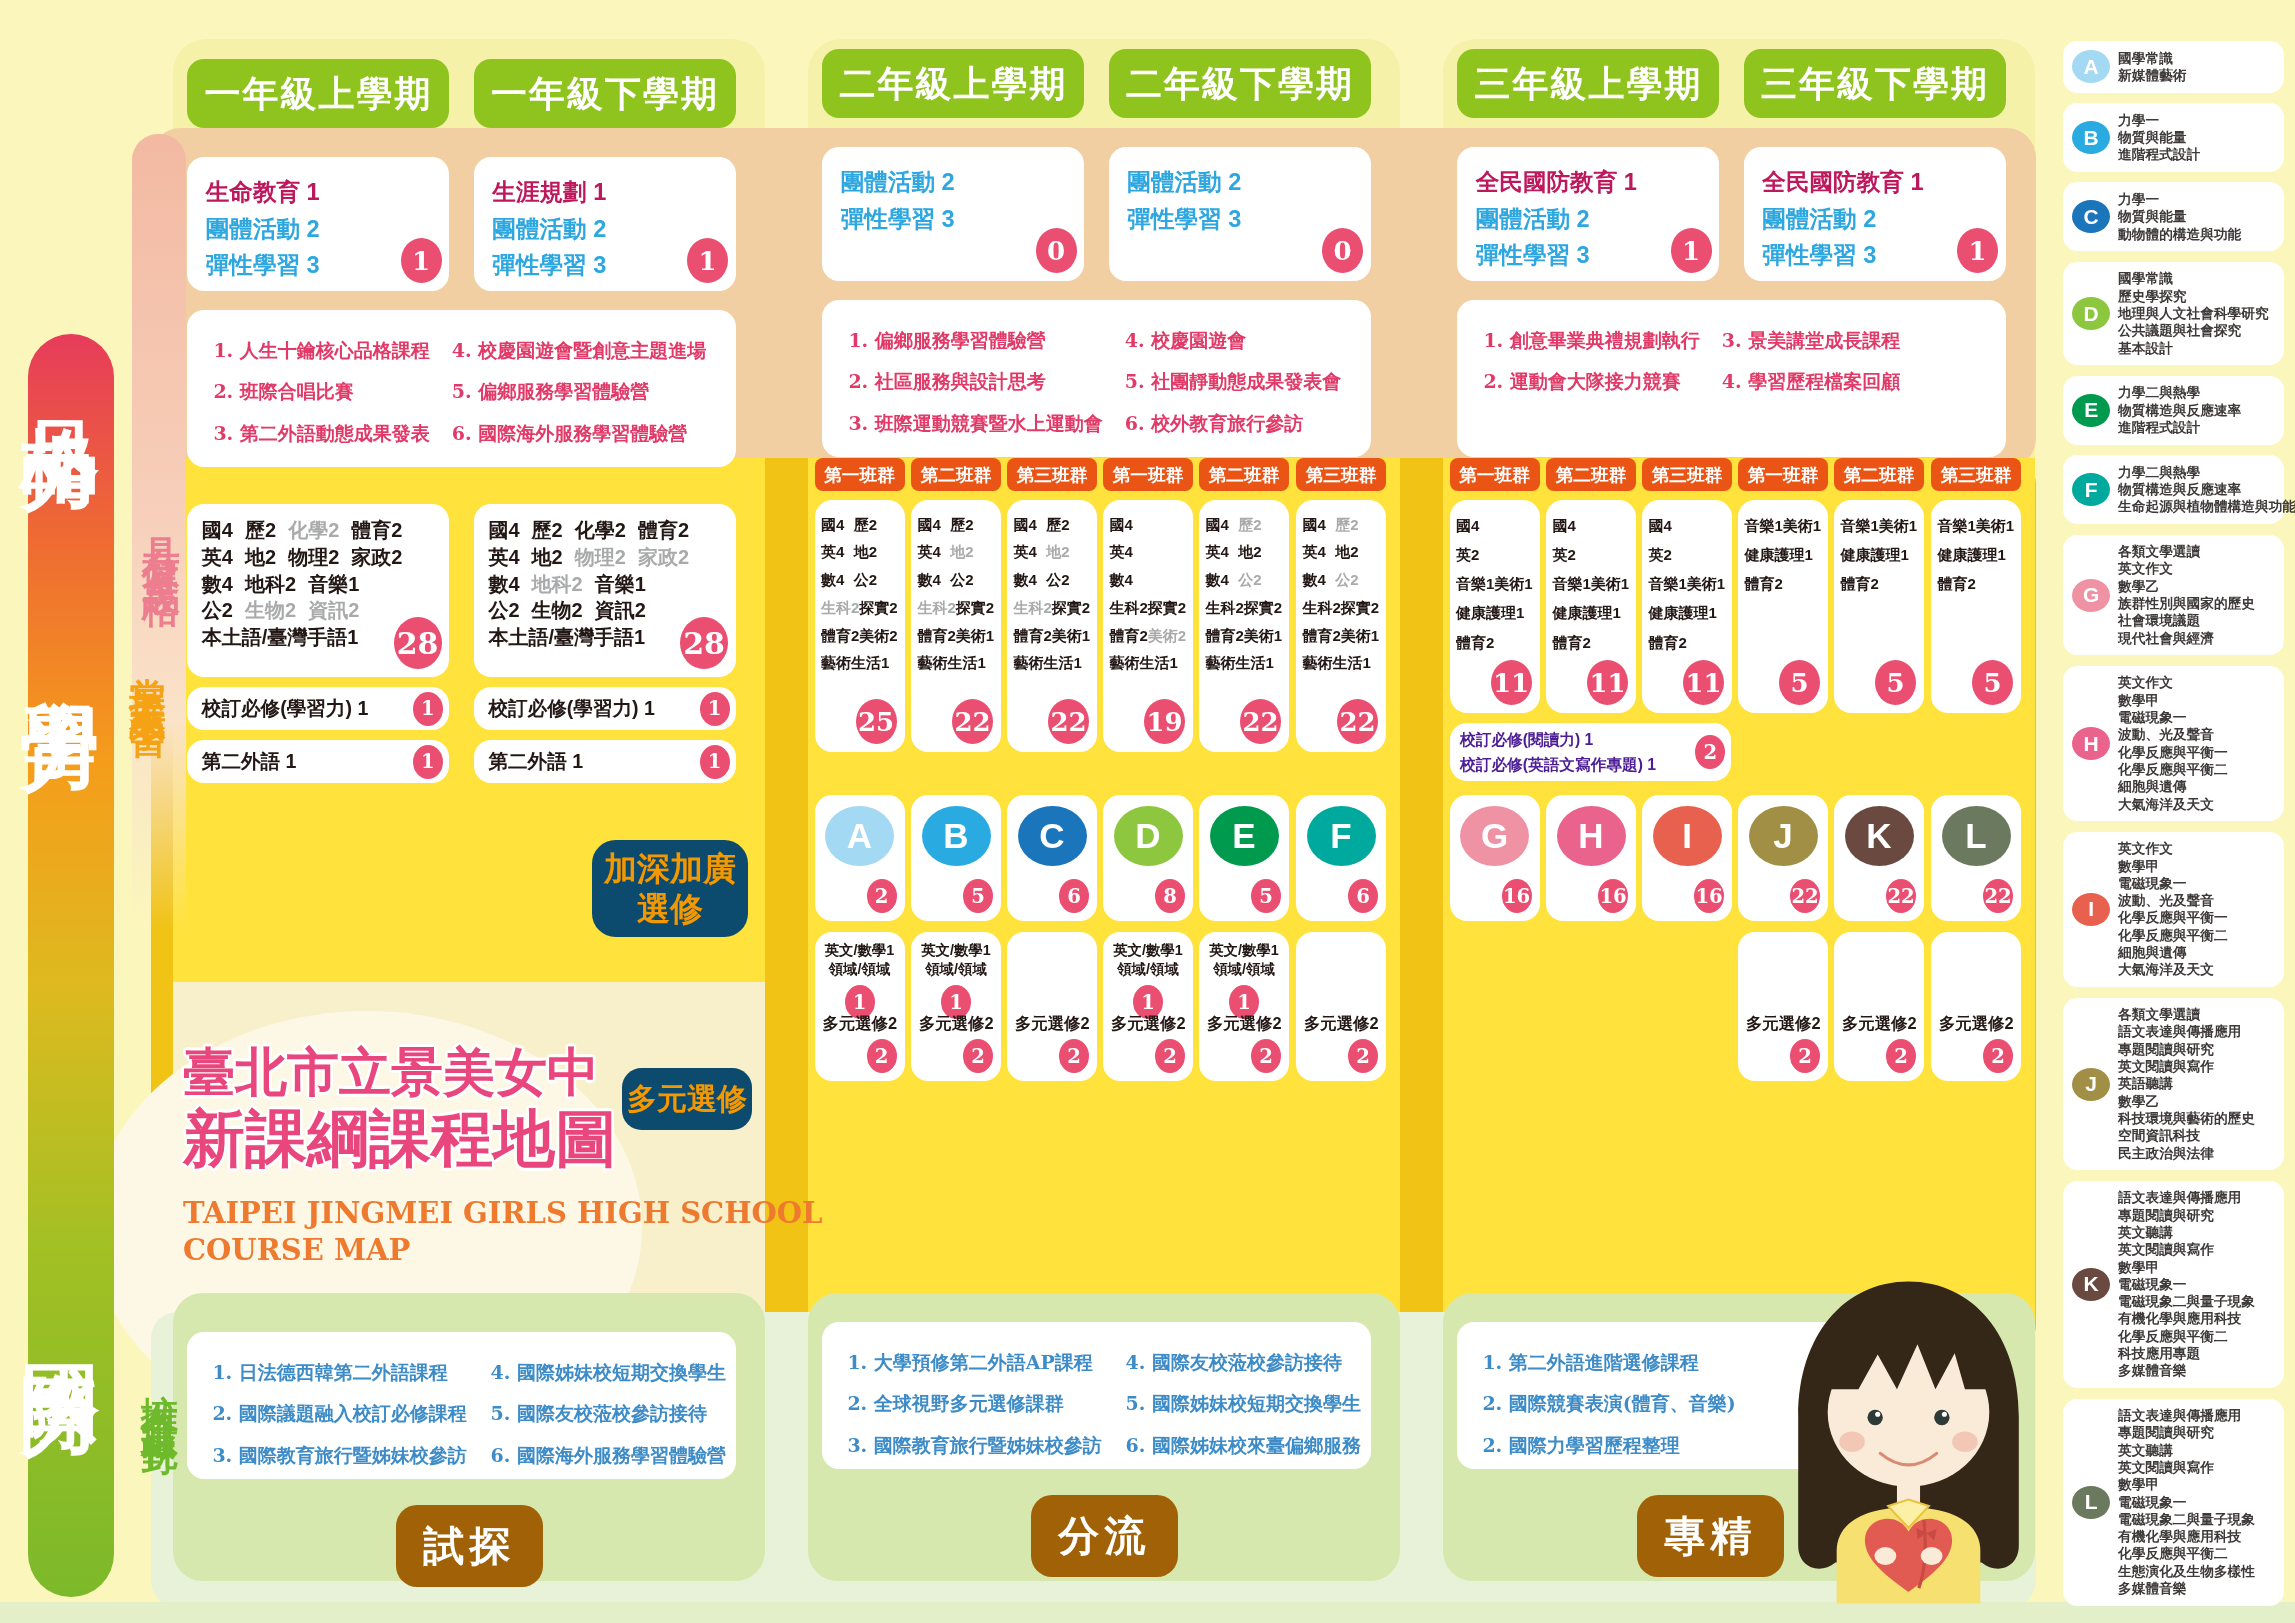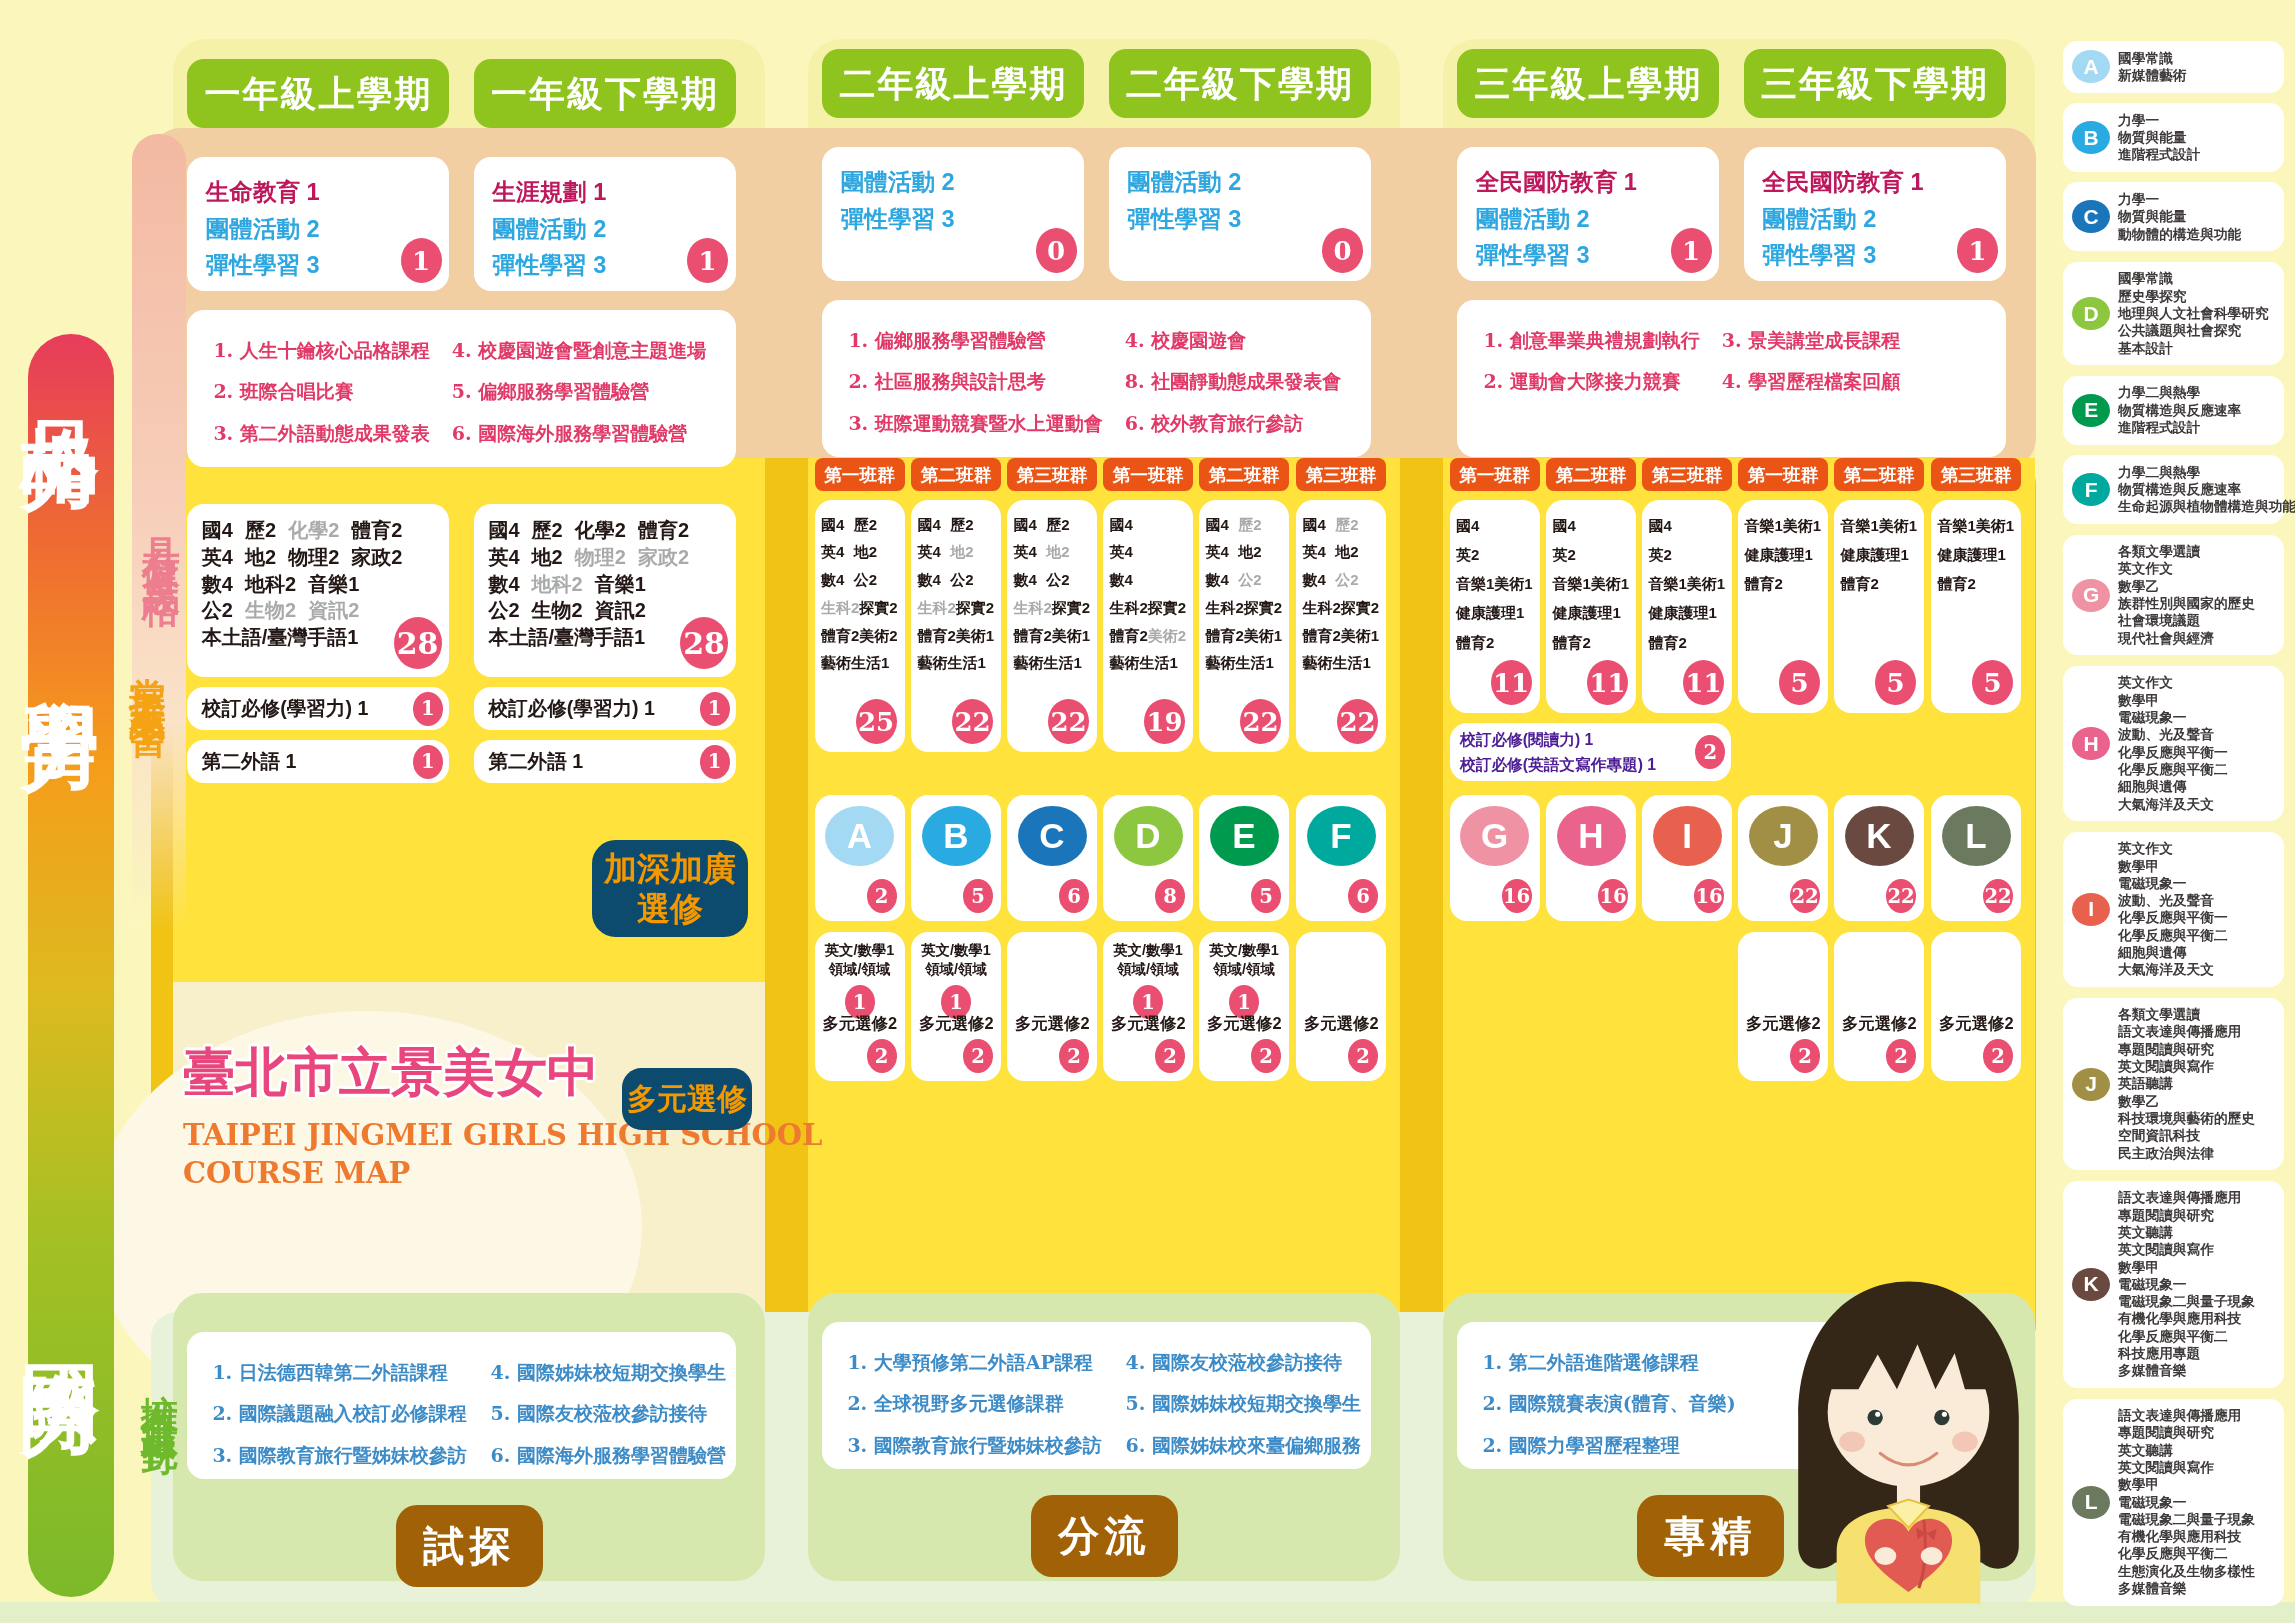--- a/index.html
+++ b/index.html
@@ -216,21 +216,21 @@
           <div class="badge bg-md abs-br">0</div>
         </div>
         <div class="card actcard" style="position: absolute; left: 14.4px; top: 261px; width: 549px; height: 157px;">
           <div class="actcol">
             <div class="acti red">1. 偏鄉服務學習體驗營</div>
             <div class="acti red">2. 社區服務與設計思考</div>
             <div class="acti red">3. 班際運動競賽暨水上運動會</div>
           </div>
           <div class="actcol">
             <div class="acti red">4. 校慶園遊會</div>
-            <div class="acti red">8. 社團靜動態成果發表會</div>
+            <div class="acti red">5. 社團靜動態成果發表會</div>
             <div class="acti red">6. 校外教育旅行參訪</div>
           </div>
         </div>
         <div class="gpill serif" style="position: absolute; left: 6.5px; top: 419px; width: 90px; height: 33px;">第一班群</div>
         <div class="gpill serif" style="position: absolute; left: 103px; top: 419px; width: 90px; height: 33px;">第二班群</div>
         <div class="gpill serif" style="position: absolute; left: 199px; top: 419px; width: 90px; height: 33px;">第三班群</div>
         <div class="gpill serif" style="position: absolute; left: 295px; top: 419px; width: 90px; height: 33px;">第一班群</div>
         <div class="gpill serif" style="position: absolute; left: 391px; top: 419px; width: 90px; height: 33px;">第二班群</div>
         <div class="gpill serif" style="position: absolute; left: 488px; top: 419px; width: 90px; height: 33px;">第三班群</div>
         <div class="card colbox" style="position: absolute; left: 6.5px; top: 461px; width: 90px; height: 252px;">
@@ -499,20 +499,21 @@
             <div class="acti blu">2. 國際競賽表演(體育、音樂)</div>
             <div class="acti blu">2. 國際力學習歷程整理</div>
           </div>
         </div>
         <div class="btn serif" style="position: absolute; left: 164px; top: 1456px; width: 147px; height: 82px; margin-left: 30px;">專精</div>
       </div>
     </div>
 
   <div class="titleblock">
     <div class="t1">臺北市立景美女中</div>
+    <div class="t2">新課綱課程地圖</div>
     <div class="te te1">TAIPEI JINGMEI GIRLS HIGH SCHOOL</div>
     <div class="te">COURSE MAP</div>
   </div>
 
   <div class="biglabel" id="deeplabel">
     <div>加深加廣</div>
     <div>選修</div>
   </div>
   <div class="biglabel" id="multilabel">多元選修</div>
 

